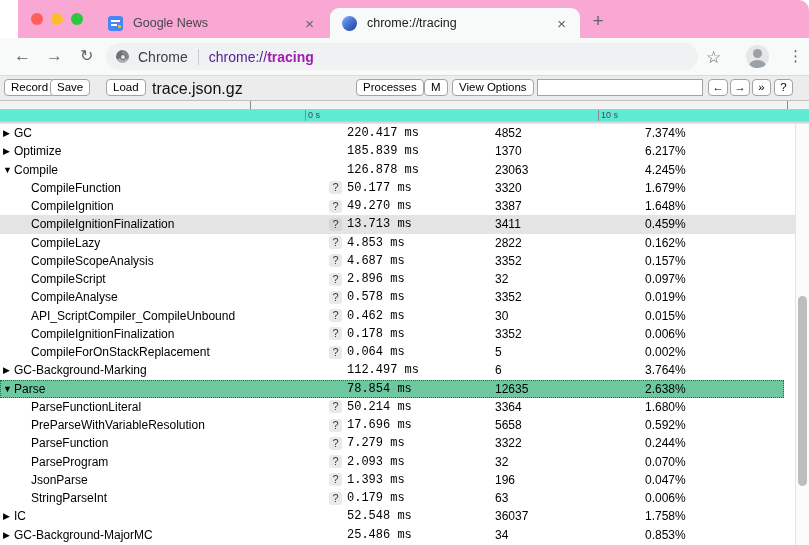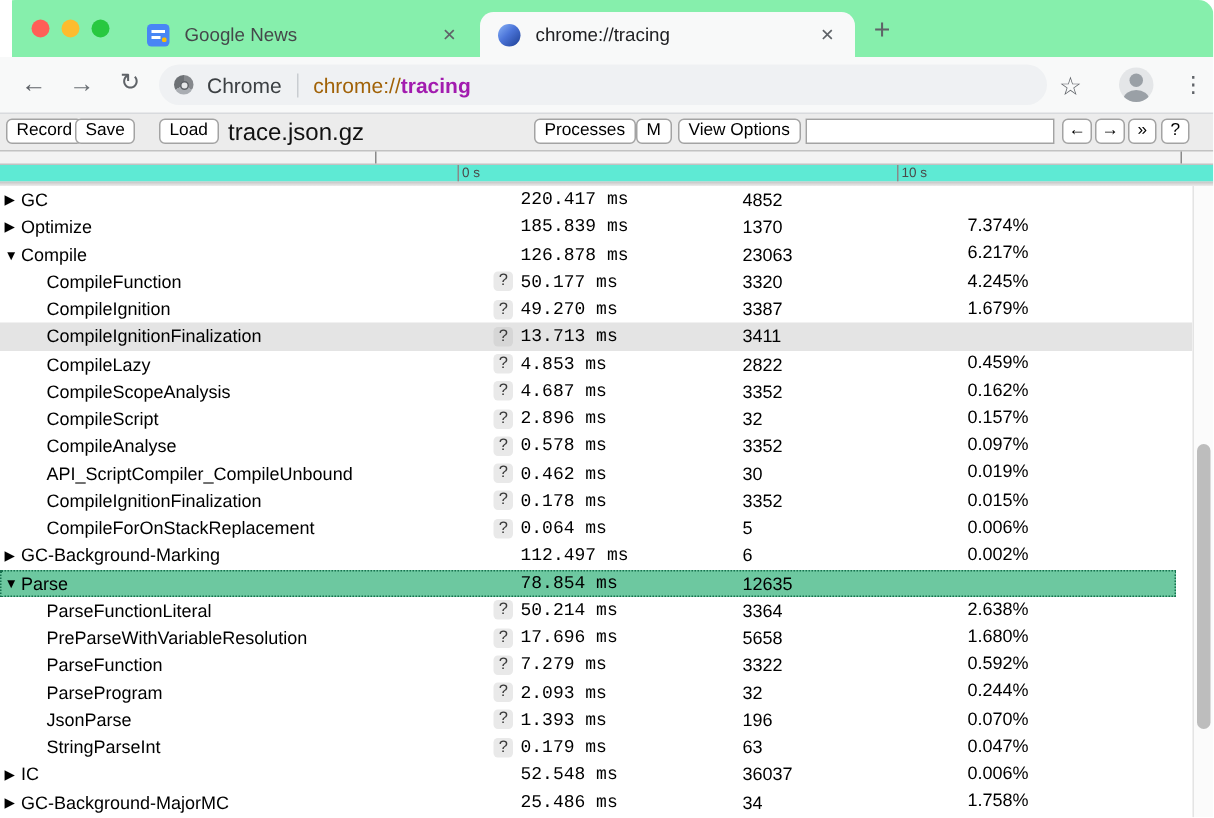--- a/index.html
+++ b/index.html
@@ -2,21 +2,21 @@
 <html style="--hl-green: #6dc8a0; --hl-gray: #e4e4e4;"><head>
 <meta charset="utf-8">
 <style>
   html,body{margin:0;padding:0;background:#fff;}
   .window{
     position:relative;width:809px;height:545px;overflow:hidden;
     font-family:"Liberation Sans",sans-serif;background:#fff;
     border-radius:10px 10px 0 0;
   }
   
-  .tabstrip{position:absolute;top:0;left:8px;right:0;height:38px;background:#86efac;}
+  .tabstrip{position:absolute;top:0;left:18px;right:0;height:38px;background:#f9a8d4;}
   .light{position:absolute;top:13px;width:12px;height:12px;border-radius:50%;}
   .light.close{left:13px;background:#ff5f57;}
   .light.min{left:33px;background:#fdbc2e;}
   .light.zoom{left:53px;background:#28c840;}
   .tab{position:absolute;top:8px;height:30px;display:flex;align-items:center;font-size:12.5px;}
   .tab-inactive{left:80px;width:230px;color:#45474a;}
   .tab-active{left:312px;width:250px;background:#f8f9f9;border-radius:9px 9px 0 0;color:#202124;}
   .tab .title{margin-left:10px;flex:1;overflow:hidden;white-space:nowrap;}
   .tab .x{color:#5f6368;font-size:15px;margin-right:14px;line-height:15px;}
   .fav-gn{width:15px;height:15px;margin-left:10px;border-radius:3px;background:#4886f5;position:relative;flex:none;}
@@ -31,21 +31,21 @@
   .navico{position:absolute;top:8px;color:#5f6368;font-size:17px;line-height:20px;}
   .nav-back{left:14px;}
   .nav-fwd{left:46px;color:#6b7075;}
   .nav-reload{left:80px;font-size:16px;}
   .omnibox{position:absolute;left:106px;top:5px;width:592px;height:27px;border-radius:14px;background:#eff1f3;display:flex;align-items:center;font-size:14px;}
   .chrome-glyph{width:13px;height:13px;border-radius:50%;margin-left:10px;flex:none;
     background:conic-gradient(#85888c 0 120deg,#a9adb2 0 240deg,#6d7175 0 360deg);position:relative;}
   .chrome-glyph::after{content:'';position:absolute;inset:3.5px;border-radius:50%;background:#e6e8ea;border:1px solid #5f6368;box-sizing:border-box;}
   .brand{color:#3c4043;margin-left:9px;}
   .omnisep{width:1px;height:16px;background:#c9cdd1;margin:0 10px;}
-  .scheme{color:#a16207;}
+  .scheme{color:#4c1d95;}
   .host{color:#a21caf;font-weight:600;}
   .star{position:absolute;left:706px;top:9px;font-size:17px;color:#5f6368;}
   .avatar{position:absolute;left:746px;top:7px;width:23px;height:23px;border-radius:50%;background:#e4e6e8;overflow:hidden;}
   .avatar::before{content:'';position:absolute;top:4px;left:7px;width:9px;height:9px;border-radius:50%;background:#9aa0a6;}
   .avatar::after{content:'';position:absolute;top:15px;left:3px;width:17px;height:12px;border-radius:50%;background:#9aa0a6;}
   .dots{position:absolute;left:788px;top:9px;font-size:15px;color:#5f6368;}
   
   .ttoolbar{position:absolute;top:76px;left:0;right:0;height:24px;background:#ececec;}
   .tbtn{position:absolute;top:3px;height:17px;line-height:15px;box-sizing:border-box;background:#fff;border:1px solid #a3a3a3;border-radius:4px;font-size:11.5px;padding:0 6px;color:#000;font-family:"Liberation Sans",sans-serif;}
   .b-record{left:4px;}
@@ -72,21 +72,21 @@
   .hl-gray{background:var(--hl-gray,#e4e4e4);}
   .hl-green{background:var(--hl-green,#6dc8a0);outline:1px dotted #17714e;outline-offset:-1px;width:784px;}
   .expander{position:absolute;left:3px;font-size:9px;}
   .nm{position:absolute;}
   .nm0{left:14px;}
   .nm1{left:31px;}
   .badge{position:absolute;left:329px;top:2.6px;height:13px;line-height:13px;background:#e9e9e9;border-radius:3px;padding:0 3.5px;font-size:11px;color:#3a3a3a;}
   .hl-gray .badge{background:#d6d6d6;}
   .ctime{position:absolute;left:347px;font-family:Liberation Mono, monospace;}
   .ccount{position:absolute;left:495px;}
-  .cpct{position:absolute;left:645px;margin-top:17px;}
+  .cpct{position:absolute;left:645px;}
   
   .vsb{position:absolute;top:124px;left:795px;right:0;bottom:0;background:#fbfbfb;border-left:1px solid #e4e4e4;box-sizing:border-box;}
   .vsb-thumb{position:absolute;left:2px;width:9px;top:172px;height:190px;background:#bdbdbd;border-radius:5px;}
 </style>
 </head>
 <body>
 
 <div class="window">
 
   <div class="tabstrip">

